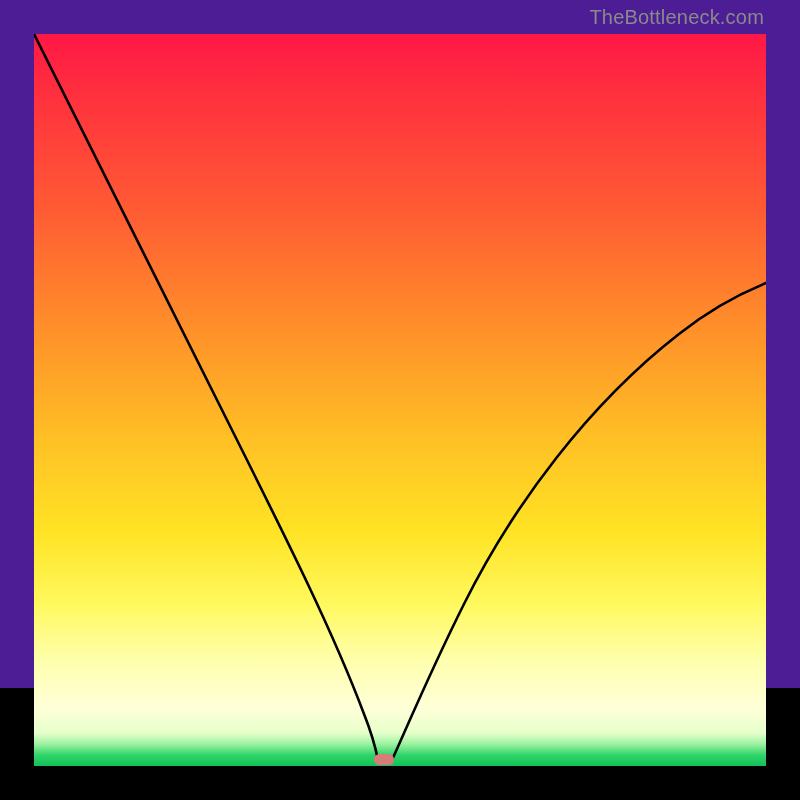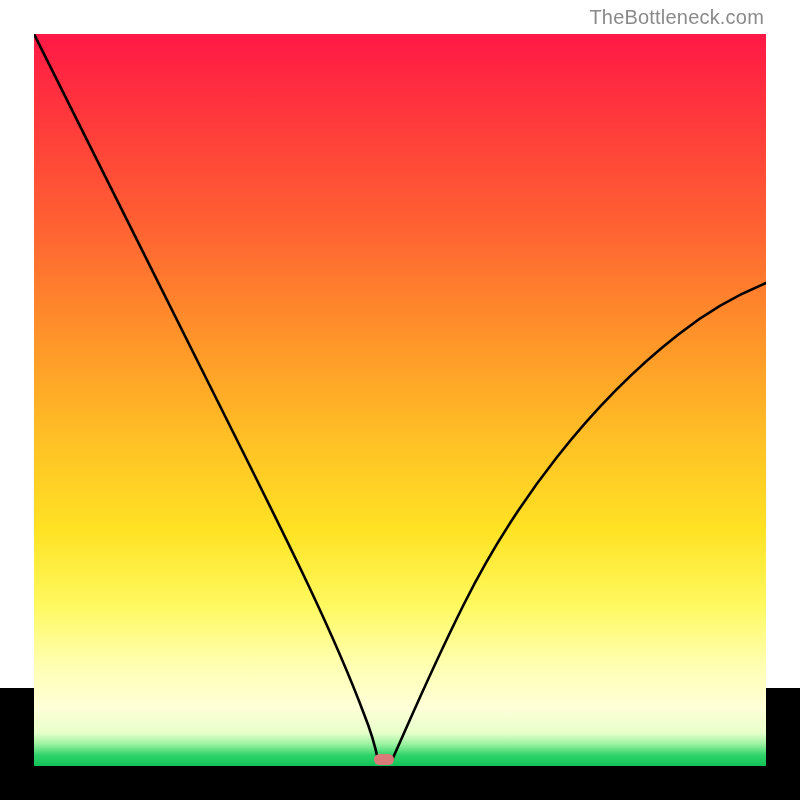--- a/index.html
+++ b/index.html
@@ -10,21 +10,21 @@
     background: #000;
     overflow: hidden;
     font-family: Arial, Helvetica, sans-serif;
   }
   .frame {
     position: absolute;
     top: 0;
     left: 0;
     width: 800px;
     height: 688px;
-    background: #ffffff;
+    background: #4c1d95;
   }
   .plot-area {
     position: absolute;
     top: 34px;
     left: 34px;
     width: 732px;
     height: 732px;
     
     background: linear-gradient(
       to bottom,

